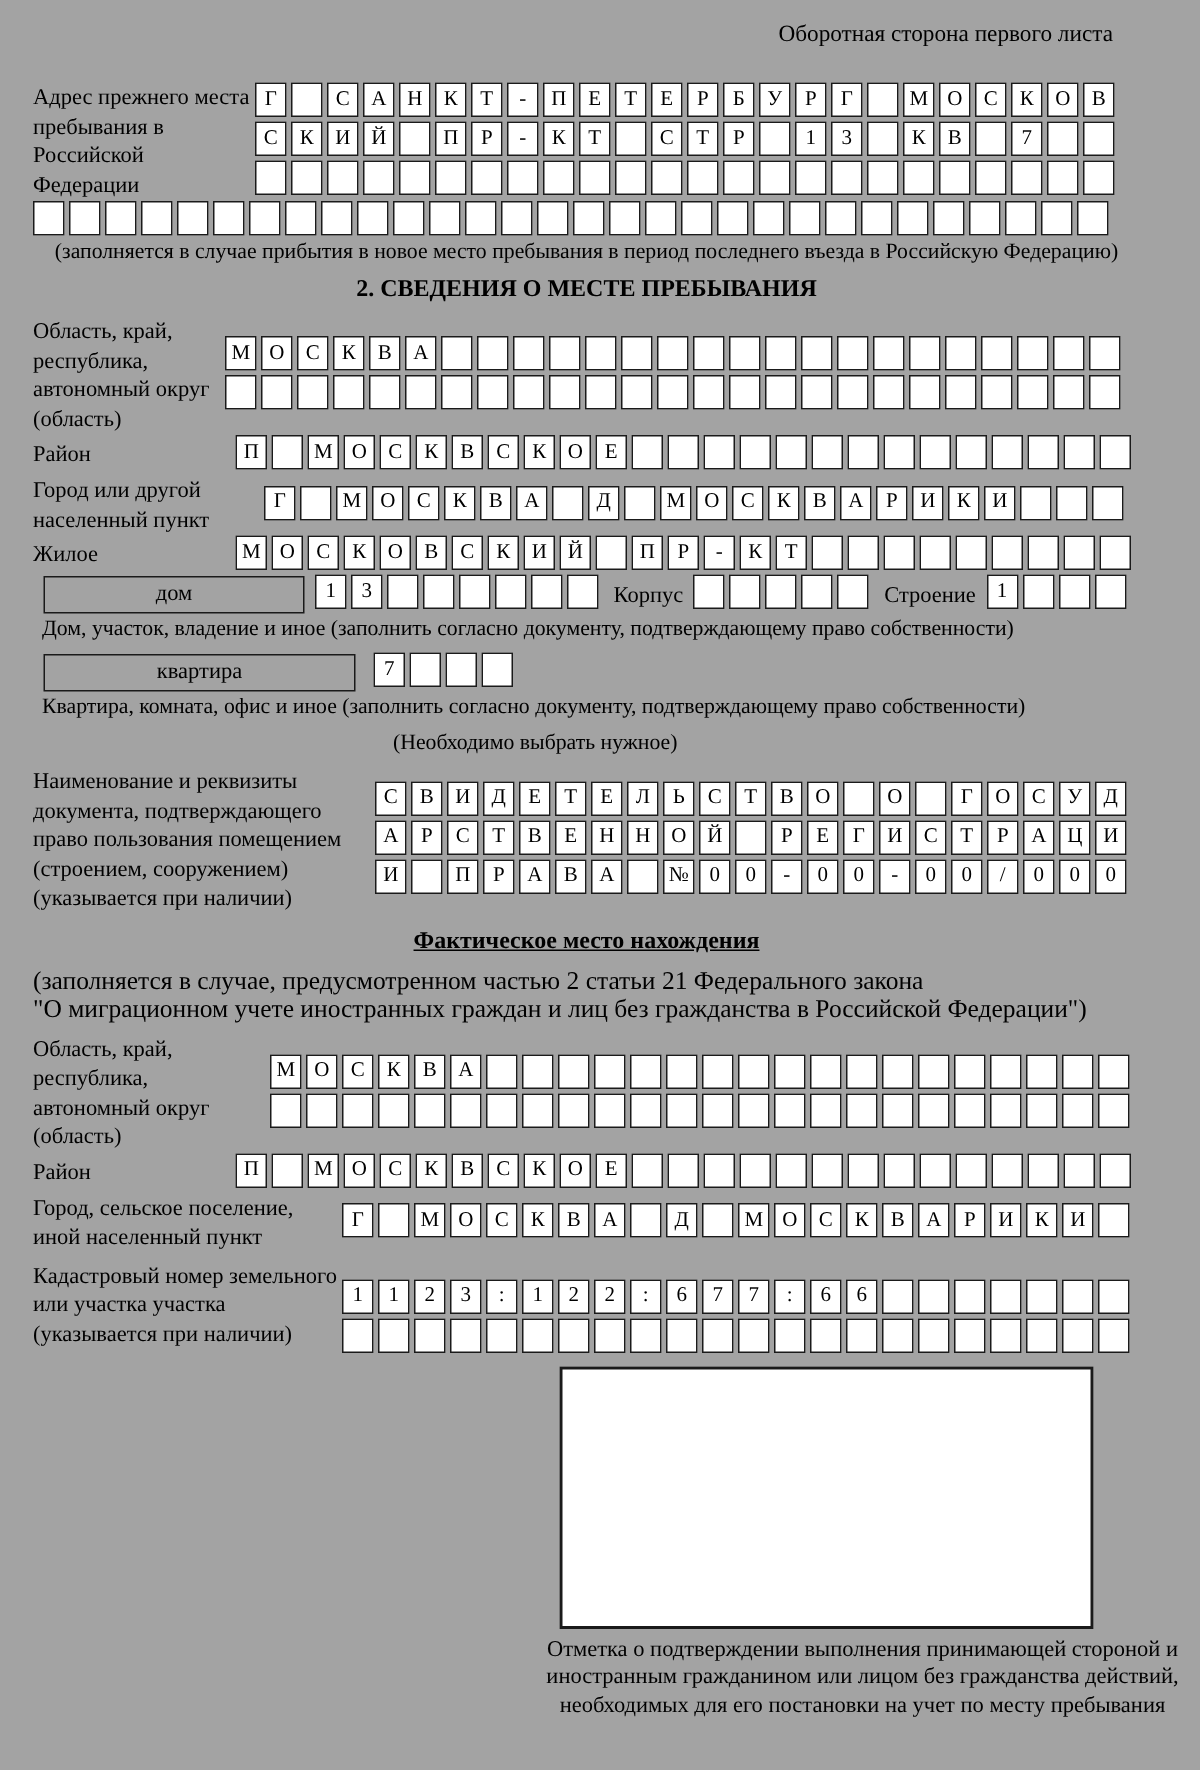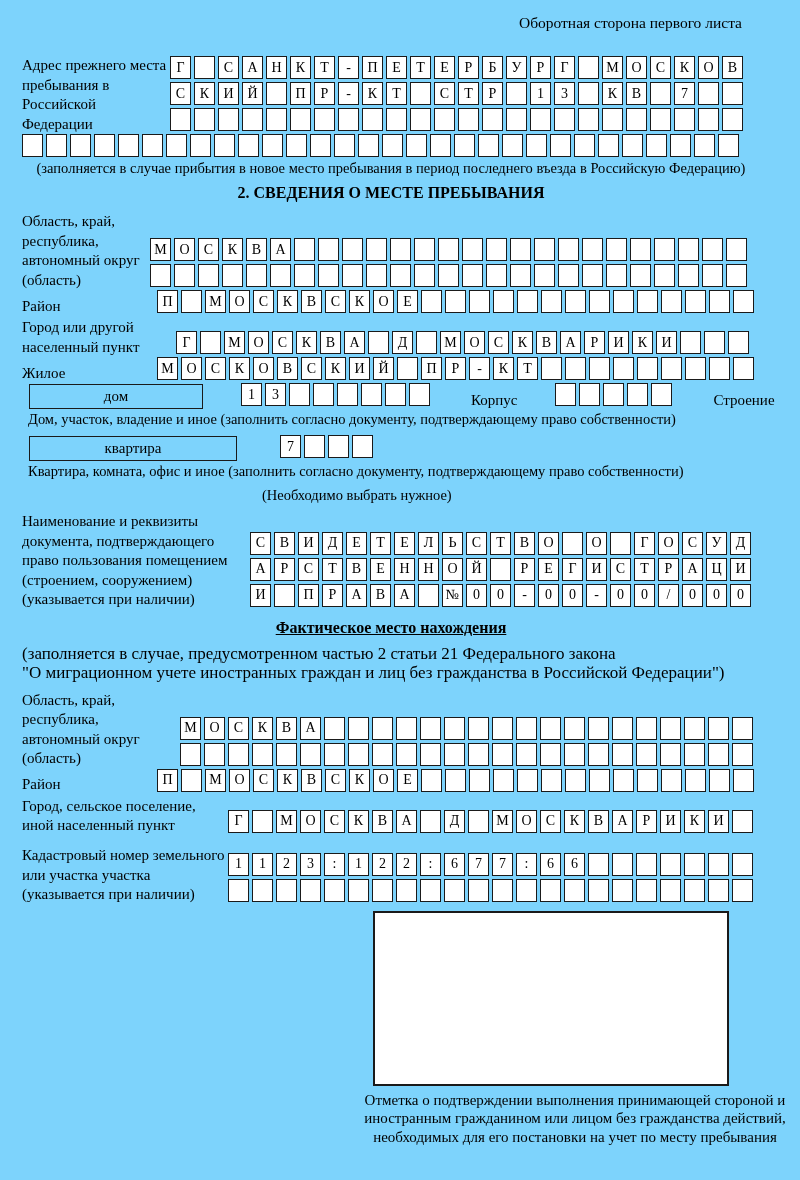--- a/index.html
+++ b/index.html
@@ -1,22 +1,22 @@
 <!DOCTYPE html>
 <html><head>
 <meta charset="utf-8">
 <style>
   * { box-sizing: border-box; }
   html, body { margin: 0; padding: 0; background: #fff; }
   body { font-family: "Liberation Serif", "DejaVu Serif", serif; color: #000; }
-  .page { position: relative; width: 800px; height: 1180px; padding: 14px 40px 0 22px; overflow: hidden; background: #7dd3fc; }
+  .page { position: relative; width: 800px; height: 1180px; padding: 14px 40px 0 22px; overflow: hidden; background: #a3a3a3; }
 
   .header-note { text-align: right; font-size: 15.5px; padding-right: 18px; margin-bottom: 22px; }
 
-  .frow { display: flex; align-items: flex-end; }
+  .frow { display: flex; align-items: center; }
   .flabel { font-size: 15px; line-height: 19.5px; flex-shrink: 0; padding-top: 2px; }
   .w128 { width: 128px; } .w135 { width: 135px; } .w148 { width: 148px; }
   .w154 { width: 154px; } .w158 { width: 158px; } .w206 { width: 206px; } .w228 { width: 228px; }
 
   .rows { display: flex; flex-direction: column; }
   .boxes { display: flex; flex-wrap: nowrap; margin-bottom: 3px; }
   .cell {
     width: 21px; height: 23px; border: 1.5px solid #1a1a1a; margin-right: 3px;
     display: flex; align-items: center; justify-content: center;
     font-size: 14px; line-height: 1; flex-shrink: 0; background: #fff;
@@ -38,21 +38,21 @@
 
   .fact-title { text-align: center; font-weight: bold; font-size: 16px; margin: 9px 0 7px 0; text-decoration: underline; }
   .fact-cap { font-size: 17px; line-height: 19px; }
   .fact-cap-wrap { margin-bottom: 7px; }
 
   .kad-rows { margin-top: 17px; }
 
   .stamp-box { width: 356px; height: 175px; border: 2px solid #1a1a1a; margin: 6px 0 5px 351px; background: #fff; }
   .stamp-caption { width: 440px; margin-left: 333px; text-align: center; font-size: 15px; line-height: 18.5px; }
 
-  .mb2 { margin-bottom: 2px; gap: 31px; }
+  .mb2 { margin-bottom: 2px; }
 </style>
 </head>
 <body>
 
 <div class="page">
 
   <div class="header-note">Оборотная сторона первого листа</div>
 
   <div class="frow">
     <div class="flabel w148">Адрес прежнего места пребывания в Российской Федерации</div>

